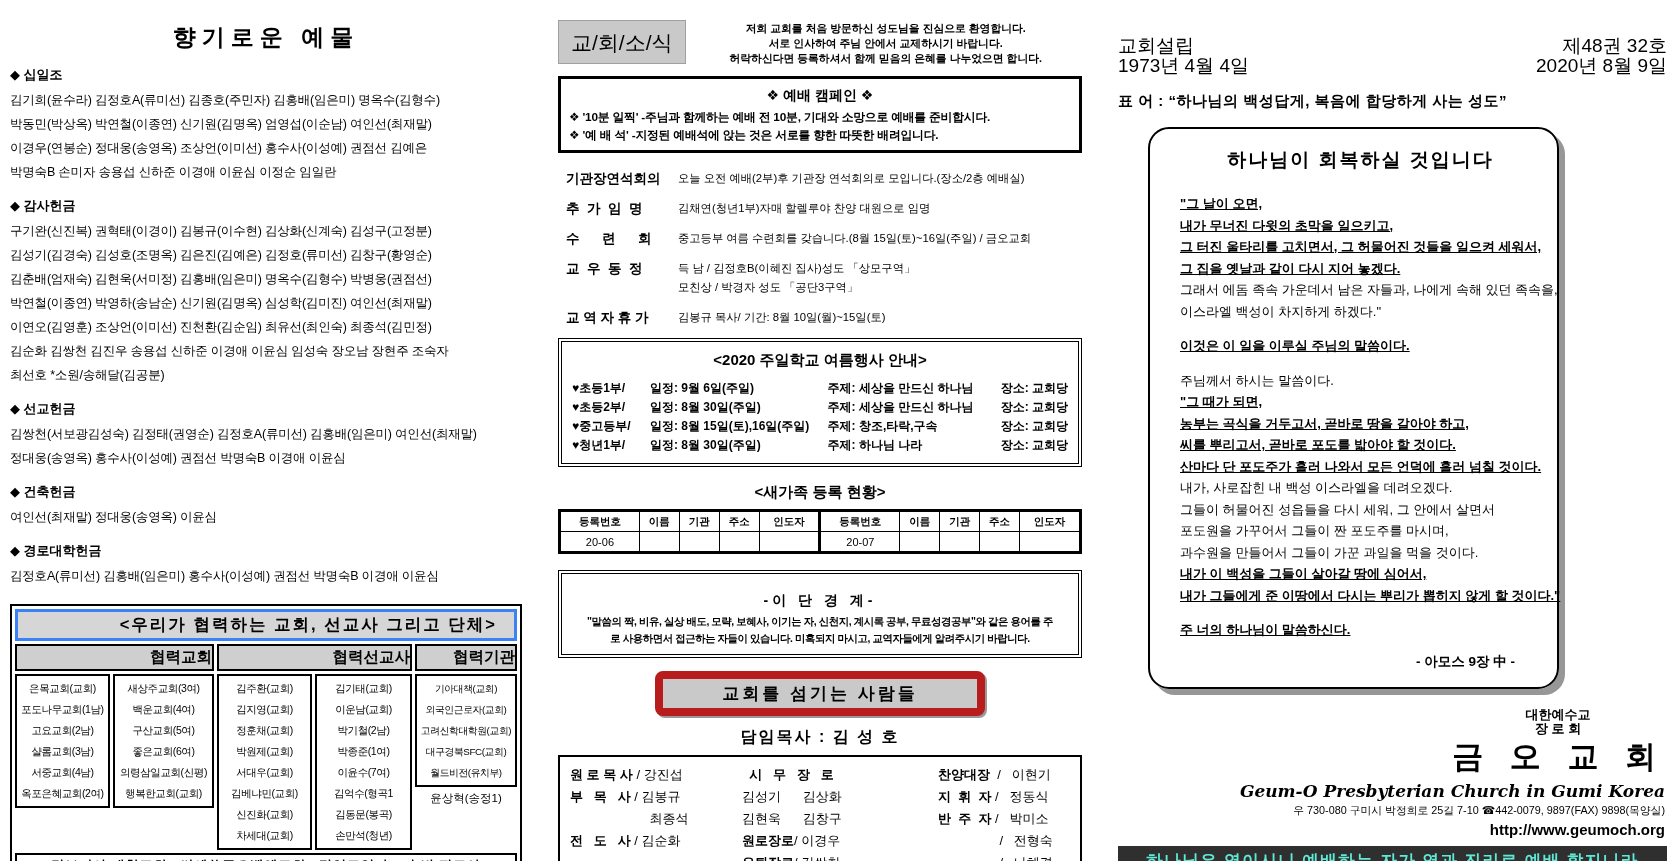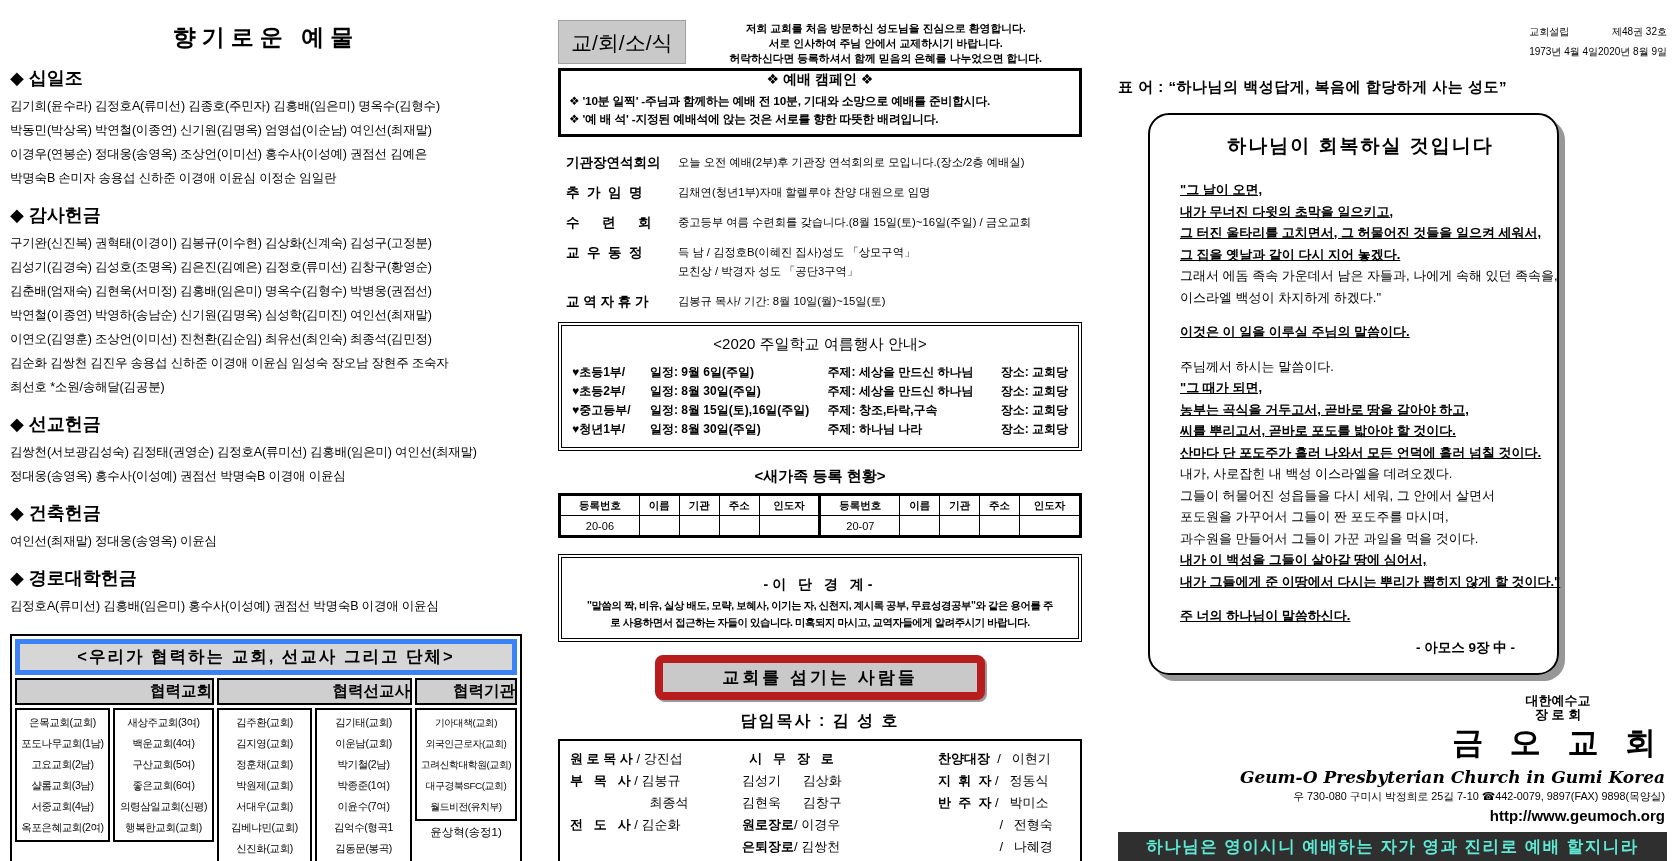--- a/index.html
+++ b/index.html
@@ -7,72 +7,72 @@
     font-family:"Liberation Sans","DejaVu Sans",sans-serif; color:#000; }
   #page { position:relative; width:1673px; height:622px; }
   .col { position:absolute; }
   #left  { left:10px;  top:14px; width:512px; }
   #mid   { left:558px; top:20px; width:524px; }
   #right { left:1118px; top:16px; width:549px; }
   .bl { font-weight:bold; }
 
   
   .l-title { text-align:center; font-size:23px; font-weight:bold; letter-spacing:6px; margin:8px 0 10px; }
-  .sec-head { font-size:18px; font-weight:bold; margin:13px 0 4px; }
+  .sec-head { font-size:13px; font-weight:bold; margin:13px 0 4px; }
   .names .name-line { font-size:12.5px; line-height:24px; white-space:nowrap; letter-spacing:-0.2px; }
   .coop { border:2px solid #000; padding:3px; margin-top:16px; }
-  .coop-title { background:#d6d6d6; border:5px solid #3b82f6; text-align:center;
+  .coop-title { background:#d6d6d6; border:3px solid #3b82f6; text-align:right;
     font-size:16.5px; font-weight:bold; letter-spacing:2px; padding:2px 17px; }
   .coop-grid { display:grid; grid-template-columns:95px 101px 95px 97px 1fr; gap:3px; margin-top:3px; }
   .coop-h { background:#cfcfcf; border:2px solid #000; text-align:right; font-weight:bold; font-size:15.5px; padding:1px 0; }
   .coop-h.c2 { grid-column:span 2; }
   .coop-box { border:2px solid #000; text-align:center; padding:2px 0; align-self:start; }
   .coop-box .coop-item { font-size:10.5px; line-height:21px; white-space:nowrap; overflow:hidden; letter-spacing:-0.4px; }
   .coop-org .coop-box .coop-item { font-size:9.8px; }
   .org-extra { text-align:center; font-size:11.5px; line-height:22px; white-space:nowrap; }
   .coop-foot { grid-column:1 / -1; border:2px solid #000; text-align:center;
     font-weight:bold; font-size:13.5px; padding:2px 0; letter-spacing:0.5px; }
 
   
   .m-head { display:flex; gap:4px; }
   .m-title { background:#c9c9c9; border:1px solid #a0a0a0; font-size:21px; font-weight:500;
     padding:8px 12px; height:44px; white-space:nowrap; }
   .m-welcome { flex:1; text-align:center; font-size:10.8px; font-weight:bold; line-height:15px; padding-top:1px; }
   .m-welcome .welcome-line { white-space:nowrap; }
-  .campaign { border:3px solid #000; margin-top:2px; padding:0 8px 6px; }
+  .campaign { border:3px solid #000; margin-top:10px; padding:8px 8px 6px; }
   .campaign-title { text-align:center; font-size:14px; font-weight:bold; margin-bottom:3px; }
   .campaign-lines .campaign-line { font-size:11.8px; font-weight:bold; line-height:18px; white-space:nowrap; letter-spacing:-0.2px; }
   .ann { margin:16px 0 0 8px; }
   .ann-row { display:flex; margin-bottom:11px; }
   .ann-label { width:112px; flex-shrink:0; font-weight:bold; font-size:13.5px; white-space:pre; line-height:19px; }
   .ann-text { font-size:11.3px; line-height:19px; }
   .ann-text div { white-space:nowrap; }
   .ann-text div:empty { display:none; }
   .summer { border:4px double #000; margin-top:6px; padding:6px 10px 8px; }
-  .summer-title { text-align:center; font-weight:normal; font-size:15px; margin:3px 0 9px; }
+  .summer-title { text-align:center; font-weight:bold; font-size:15px; margin:3px 0 9px; }
   .summer-row { display:flex; font-size:12px; font-weight:bold; line-height:19px; white-space:nowrap; }
   .sr-dept { width:82px; } .sr-sched { width:172px; } .sr-topic { width:182px;margin-left:14px; } .sr-place { flex:1; }
   .newfam-title { text-align:center; font-weight:bold; font-size:15px; margin:16px 0 7px; }
   table.newfam { width:100%; border-collapse:collapse; border:3px solid #000; }
   .newfam th, .newfam td { border:1px solid #000; font-size:10.5px; text-align:center; height:21px; font-weight:bold; }
   .newfam td { font-weight:normal; font-size:11px; }
   .newfam th:nth-child(6), .newfam td:nth-child(6) { border-left:3px solid #000; }
   .heresy { border:4px double #000; margin-top:16px; padding:18px 4px 7px; text-align:center; }
   .heresy-title { font-weight:bold; font-size:14px; letter-spacing:4px; margin-bottom:3px; }
   .heresy-lines .heresy-line { font-size:10.4px; font-weight:bold; line-height:17px; white-space:nowrap; letter-spacing:-0.4px; }
   .servants-title { margin:13px auto 0; width:330px; background:#c9c9c9; border:8px solid #b91c1c;
     border-radius:8px; box-shadow:2px 2px 0 #999; text-align:center; font-weight:bold;
     font-size:17px; letter-spacing:3px; padding:3px 16px; }
   .pastor { text-align:center; font-weight:bold; font-size:16px; letter-spacing:2px; margin:11px 0 7px; }
   .staff { border:2px solid #000; display:flex; padding:7px 4px 7px 10px; }
   .staff .staff-line { white-space:pre; font-size:13px; line-height:22px; }
   .staff-c1 { width:172px; } .staff-c2 { width:196px; } .staff-c3 { flex:1; }
 
   
-  .r-mast { display:flex; justify-content:flex-end; font-size:10px; line-height:20px; margin-top:6px; }
+  .r-mast { display:flex; justify-content:space-between; font-size:19px; line-height:20px; margin-top:20px; }
   .r-mast-right { text-align:right; }
   .r-motto { font-size:15px; font-weight:bold; margin-top:16px; letter-spacing:0.5px; }
   .scripture { border:2px solid #000; border-radius:21px; box-shadow:6px 6px 0 #979797;
     margin:16px 108px 0 30px; padding:18px 16px 12px 30px; }
   .scr-title { text-align:center; font-size:19px; font-weight:bold; letter-spacing:2px; margin-bottom:20px; white-space:nowrap; }
   .scr-body .scr-line { font-size:13px; line-height:21.5px; white-space:nowrap; }
   .scr-line.em { font-weight:bold; text-decoration:underline; }
   .scr-line.gap { height:13px; }
   .scr-source { text-align:right; font-size:13.5px; font-weight:bold; margin:12px 26px 4px 0; }
   .church { text-align:right; margin-top:16px; padding-right:2px; }

